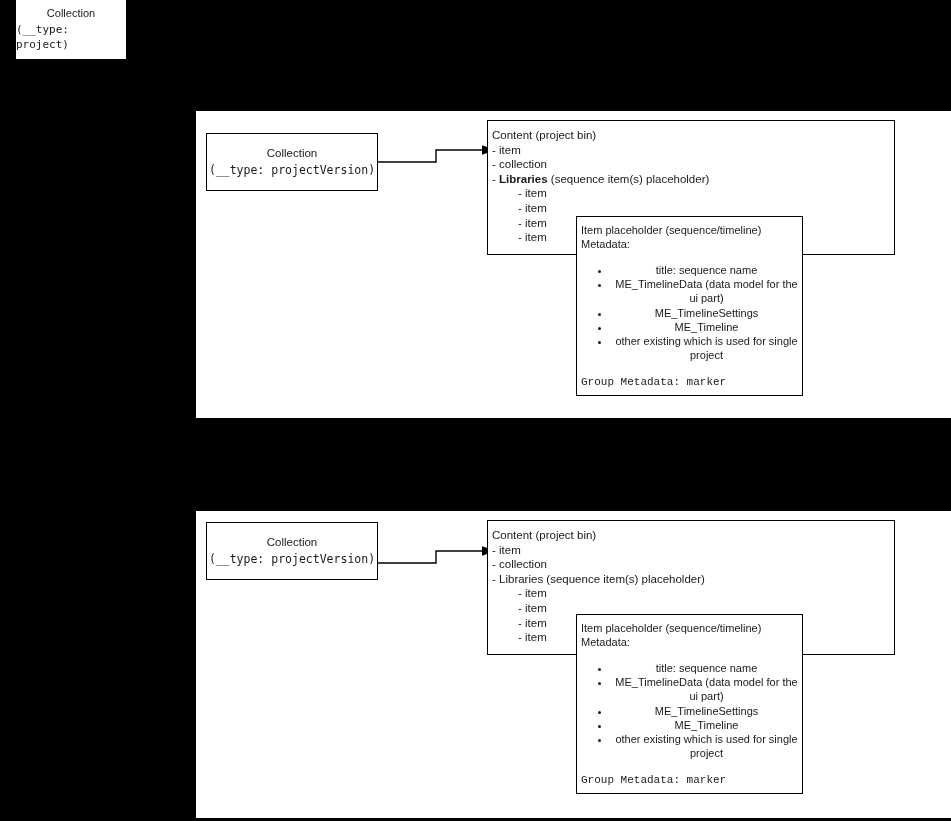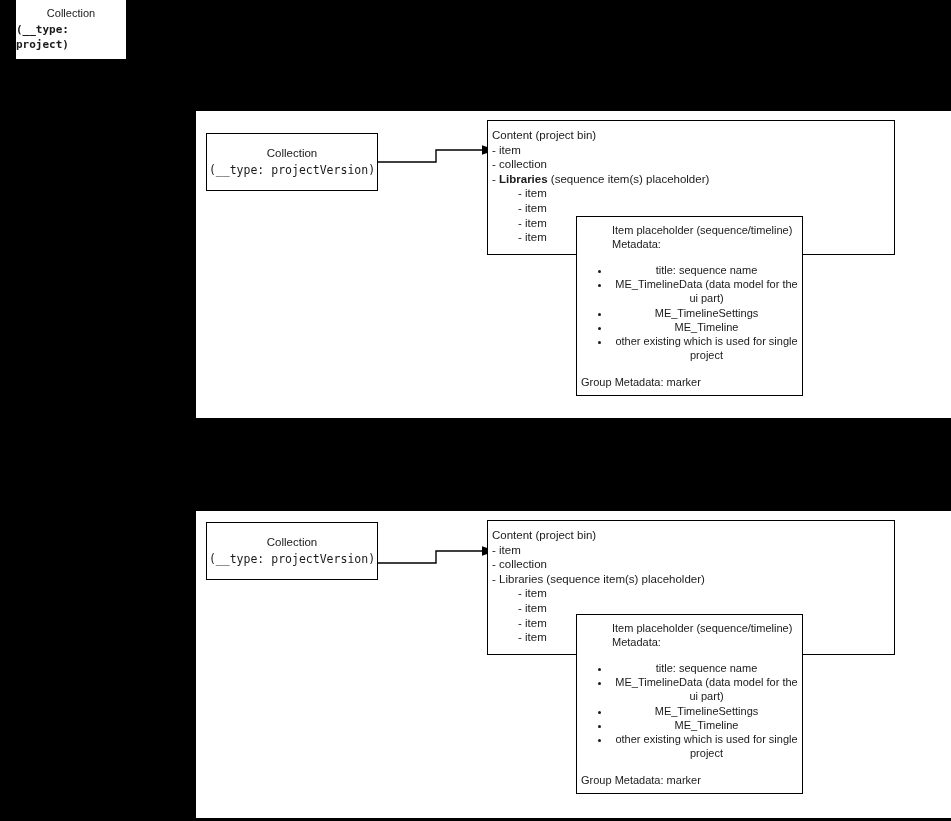--- a/index.html
+++ b/index.html
@@ -39,21 +39,21 @@
     top: 0px;
     width: 110px;
     height: 59px;
     display: flex;
     flex-direction: column;
     align-items: center;
     justify-content: center;
     line-height: 1.45;
   }
   .corner-label .l1 { font-size: 11px; }
-  .corner-label .l2 { font-size: 11px; font-family: "DejaVu Sans Mono", monospace; font-weight: bold; }
+  .corner-label .l2 { font-size: 11px; font-family: "DejaVu Sans Mono", monospace; }
 
   
   .box {
     position: absolute;
     background: #ffffff;
     border: 1.3px solid #000000;
     box-sizing: border-box;
   }
 
   
@@ -85,33 +85,33 @@
   
   .meta-box {
     width: 227px;
     height: 180px;
     padding: 6px 0 0 4px;
     box-sizing: border-box;
     font-size: 11px;
     line-height: 14px;
     z-index: 5;
   }
-  .meta-box .mb-head { white-space: nowrap; margin-left: 31px; }
+  .meta-box .mb-head { white-space: nowrap; }
   .meta-box ul {
     margin: 12px 0 0 0;
     padding-left: 30px;
     list-style: disc;
     text-align: center;
   }
   .meta-box ul li {
     margin: 0;
     padding: 0;
     line-height: 14.2px;
   }
-  .meta-box .mb-foot { margin-top: 13px; }
+  .meta-box .mb-foot { margin-top: 13px; font-family: Liberation Mono, monospace; }
 
   
   .connector {
     position: absolute;
     overflow: visible;
   }
 
   
   #collection-top   { left: 190px; top: 133px; }
   #content-top      { left: 471px; top: 120px; }

